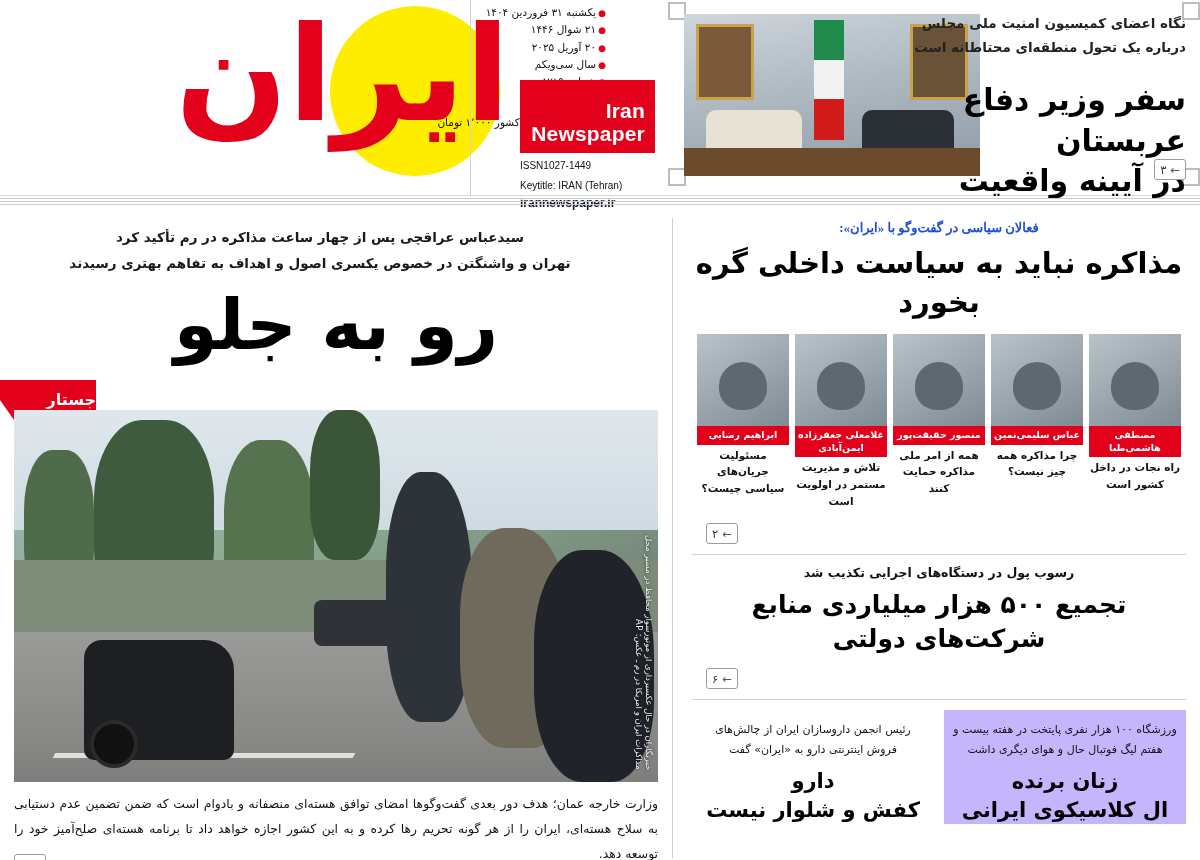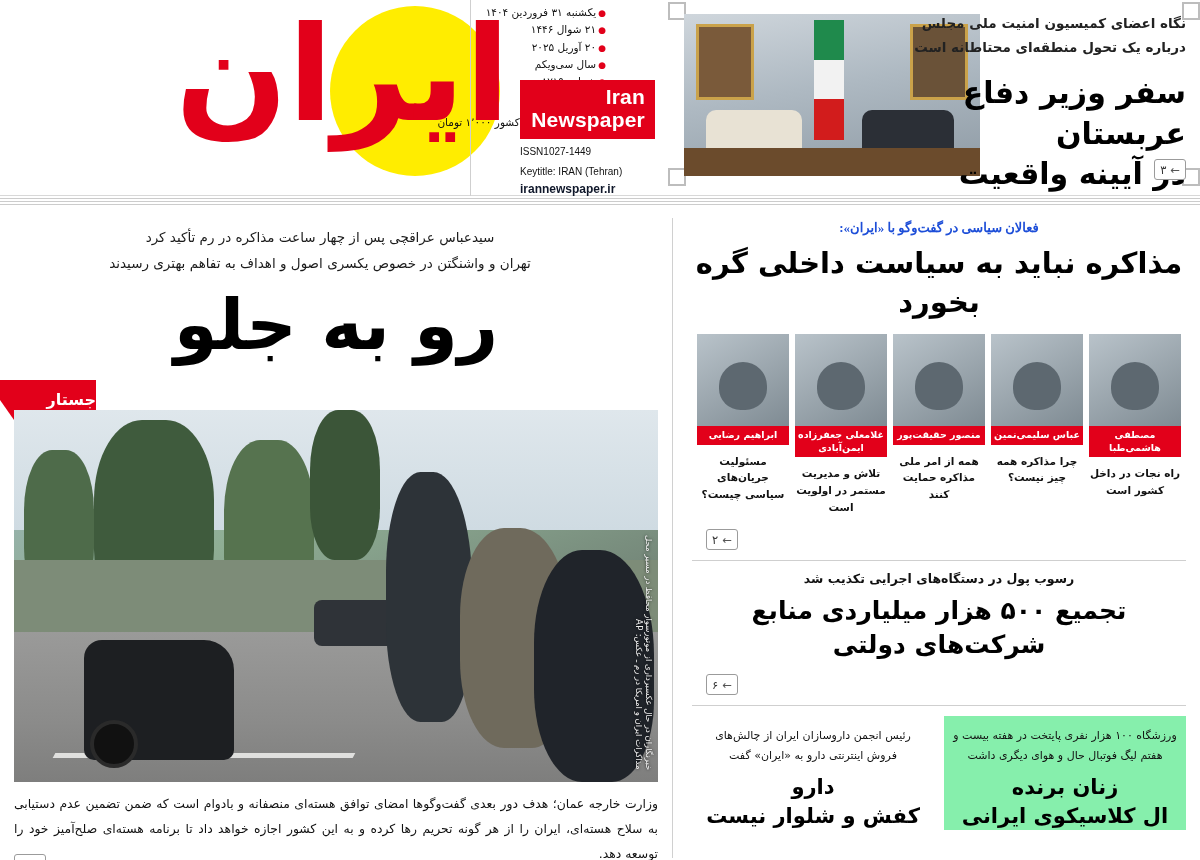--- a/index.html
+++ b/index.html
@@ -32,21 +32,21 @@
     position:absolute; left:486px; top:4px; width:120px;
     text-align:right; direction:rtl;
     font-size:10.5px; line-height:1.65; color:#111;
   }
   .issue-info div { white-space:nowrap; }
   .issue-info .bullet { color:#e2001a; font-size:9px; margin-left:2px; }
   .price-line { margin-top:6px; }
 
   .iran-box { position:absolute; left:520px; top:80px; width:135px; }
   .iran-box .redbar {
-    background:#e2001a; color:#fff; padding:6px 10px 8px 10px;
+    background:#e2001a; color:#fff; padding:20px 10px 8px 10px;
     font-family:"Liberation Sans", sans-serif;
     font-size:21px; font-weight:bold; line-height:1.08; letter-spacing:.2px;
   }
   .iran-box .meta {
     font-family:"Liberation Sans", sans-serif;
     font-size:10px; color:#111; line-height:1.5; margin-top:5px; direction:ltr; text-align:left;
   }
   .iran-box .site { color:#0f172a; font-weight:bold; font-size:12px; margin-top:3px; direction:ltr; text-align:left;
     font-family:"Liberation Sans", sans-serif; }
 
@@ -56,21 +56,21 @@
   .top-lead { position:absolute; left:668px; top:0; width:532px; height:196px; }
   .top-lead .corner { position:absolute; width:18px; height:18px; border:2px solid #bdbdbd; }
   .tl-tl { left:0; top:2px; border-right:none; border-bottom:none; }
   .tl-tr { right:0; top:2px; border-left:none; border-bottom:none; }
   .tl-bl { left:0; bottom:10px; border-right:none; border-top:none; }
   .tl-br { right:0; bottom:10px; border-left:none; border-top:none; }
 
   .tl-text { position:absolute; right:14px; top:12px; width:300px; text-align:right; direction:rtl; }
   .tl-kicker { font-size:13.5px; color:#222; line-height:1.75; font-weight:bold; }
   .tl-head {
-    font-size:30px; font-weight:bold; color:#000; line-height:1.35; margin-top:14px;
+    font-size:30px; font-weight:bold; color:#000; line-height:1.35; margin-top:21px;
     letter-spacing:-.5px;
   }
   .tl-photo {
     position:absolute; left:16px; top:14px; width:296px; height:162px;
     background:linear-gradient(170deg,#cfd6dc 0%, #aeb9c2 45%, #8e9aa4 100%);
     overflow:hidden;
   }
   .pagelink {
     display:inline-block; border:1px solid #9b9b9b; color:#333; background:#fff;
     min-width:30px; height:21px; line-height:20px; text-align:center; font-size:11.5px;
@@ -83,21 +83,21 @@
 
   
   .content { position:absolute; top:214px; left:0; width:1200px; height:646px; }
   .col-left { position:absolute; left:0; top:0; width:672px; height:646px; }
   .col-right { position:absolute; left:678px; top:0; width:522px; height:646px; }
   .split-rule { position:absolute; left:672px; top:4px; width:1px; height:640px; background:#d0d0d0; }
 
   
   .lead-kicker {
     direction:rtl; text-align:center; font-size:13.5px; line-height:1.95; color:#1a1a1a;
-    padding:10px 60px 0 28px; font-weight:normal;
+    padding:10px 60px 0 28px; font-weight:bold;
   }
   .lead-title {
     direction:rtl; text-align:center; font-size:70px; font-weight:bold; color:#000;
     line-height:1.1; margin-top:10px; letter-spacing:-2px;
   }
   .lead-photo {
     position:absolute; left:14px; top:196px; width:644px; height:372px;
     background:linear-gradient(160deg,#9fb6c3 0%, #8fae94 35%, #6f7f74 70%, #4a5450 100%);
     overflow:hidden;
   }
@@ -152,35 +152,35 @@
   }
   .face .pic:after {
     content:""; position:absolute; left:22px; top:28px; width:48px; height:48px;
     border-radius:50% 50% 45% 45%; background:#5d6870;
   }
   .face .nm {
     background:#e2001a; color:#fff; font-size:9.5px; text-align:center;
     padding:3px 2px; line-height:1.3; font-weight:bold;
   }
   .face .cap {
-    font-size:10.5px; color:#111; text-align:center; line-height:1.6; margin-top:8px; font-weight:bold;
+    font-size:10.5px; color:#111; text-align:center; line-height:1.6; margin-top:2px; font-weight:bold;
   }
 
   .r-eyebrow2 { direction:rtl; text-align:center; font-size:12.5px; color:#111; font-weight:bold; }
   .r-head2 {
     direction:rtl; text-align:center; font-size:25px; font-weight:bold; color:#000;
     line-height:1.35; margin-top:8px;
   }
   .r-sub2 { direction:rtl; text-align:center; font-size:11.5px; color:#222; line-height:1.8; margin-top:8px; padding:0 20px;}
 
   .twocol { display:flex; gap:10px; padding:0 14px; }
   .card { flex:1; }
   .card .txt { direction:rtl; text-align:center; font-size:11px; line-height:1.8; color:#111; padding:10px 8px 0 8px; }
   .card .ttl { direction:rtl; text-align:center; font-size:21px; font-weight:bold; line-height:1.35; margin-top:8px; }
-  .card-shade { background:#86efac; }
+  .card-shade { background:#c4b5fd; }
 
   .linkrow { padding:6px 14px 0 14px; }
   .linkrow.left { text-align:left; }
 </style>
 </head>
 <body>
 
 <div class="page">
 
   <div class="masthead">

